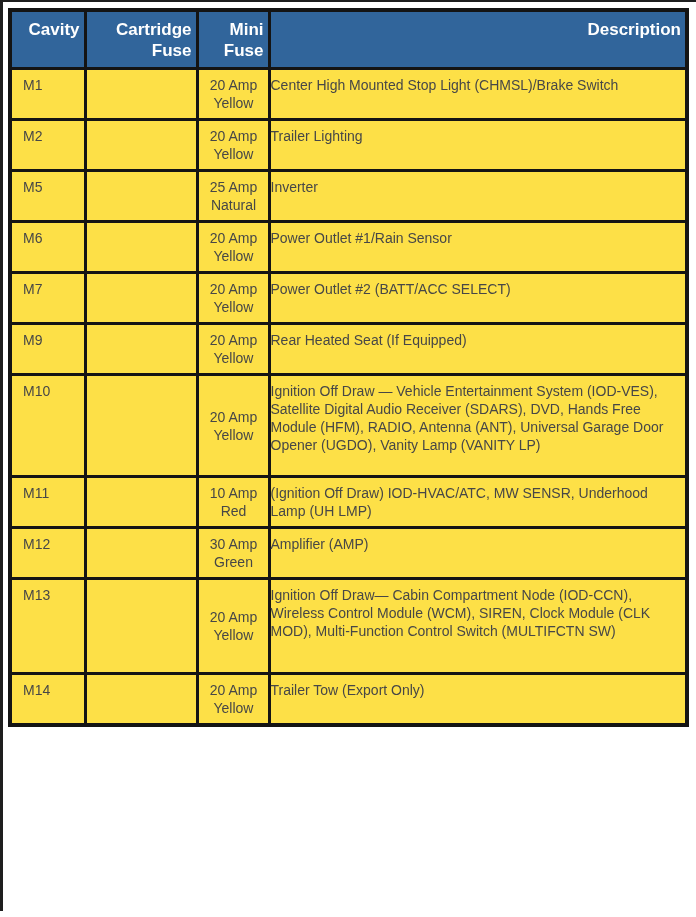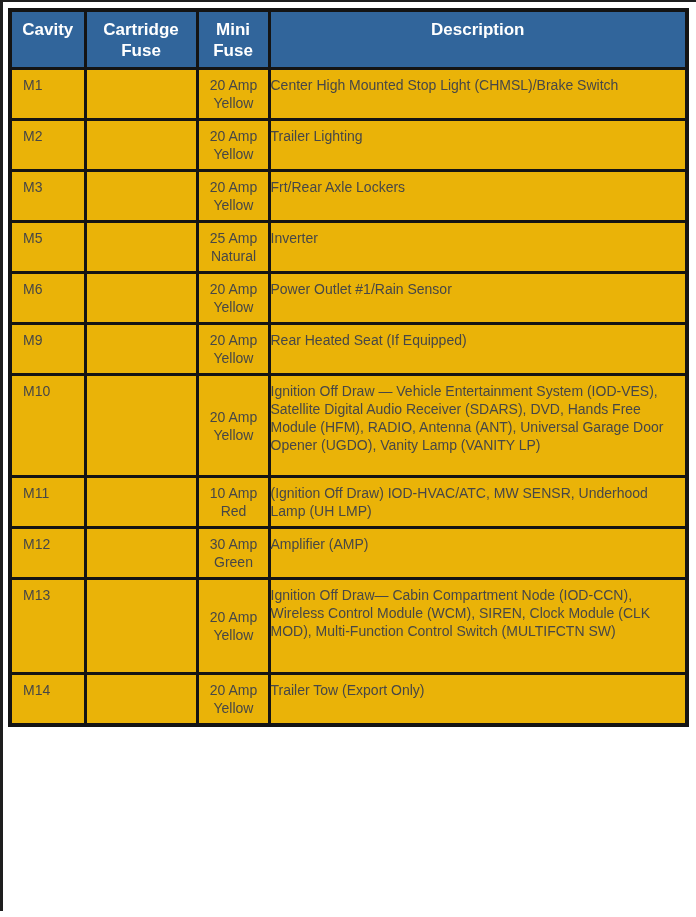--- a/index.html
+++ b/index.html
@@ -37,32 +37,32 @@
   }
   .fuse-table th, .fuse-table td {
     border: 3px solid #141414;
   }
   .fuse-table th {
     background: #31659B;
     color: #ffffff;
     font-size: 17px;
     line-height: 21px;
     font-weight: bold;
-    text-align: center;
+    text-align: right;
     vertical-align: top;
     padding: 7px 4px 6px 4px;
     height: 40px;
   }
   .fuse-table td {
     font-size: 14px;
     line-height: 18px;
     color: #474747;
     vertical-align: top;
     padding: 6px 8px 6px 9px;
-    background: #eab308;
+    background: #fde047;
     word-wrap: break-word;
   }
   tr.row-std  { height: 49px; }
   tr.row-m10  { height: 102px; }
   tr.row-m13  { height: 95px; }
   td.cavity-cell   { padding-left: 11px; }
   td.fuse-cell     { vertical-align: middle; text-align: center; }
   td.desc-cell     { padding-left: 0; padding-right: 6px; }
   col.c-cavity    { width: 75px; }
   col.c-cartridge { width: 112px; }
@@ -97,36 +97,36 @@
       <td class="fuse-cell">20 Amp Yellow</td>
       <td class="desc-cell">Center High Mounted Stop Light (CHMSL)/Brake Switch</td>
     </tr>
     <tr class="row-std">
       <td class="cavity-cell">M2</td>
       <td class="cartridge-cell"></td>
       <td class="fuse-cell">20 Amp Yellow</td>
       <td class="desc-cell">Trailer Lighting</td>
     </tr>
     <tr class="row-std">
-      <td class="cavity-cell">M3</td>
-      <td class="cartridge-cell"></td>
-      <td class="fuse-cell">20 Amp Yellow</td>
-      <td class="desc-cell">Frt/Rear Axle Lockers</td>
-    </tr>
-    <tr class="row-std">
       <td class="cavity-cell">M5</td>
       <td class="cartridge-cell"></td>
       <td class="fuse-cell">25 Amp Natural</td>
       <td class="desc-cell">Inverter</td>
     </tr>
     <tr class="row-std">
       <td class="cavity-cell">M6</td>
       <td class="cartridge-cell"></td>
       <td class="fuse-cell">20 Amp Yellow</td>
       <td class="desc-cell">Power Outlet #1/Rain Sensor</td>
+    </tr>
+    <tr class="row-std">
+      <td class="cavity-cell">M7</td>
+      <td class="cartridge-cell"></td>
+      <td class="fuse-cell">20 Amp Yellow</td>
+      <td class="desc-cell">Power Outlet #2 (BATT/ACC SELECT)</td>
     </tr>
     <tr class="row-std">
       <td class="cavity-cell">M9</td>
       <td class="cartridge-cell"></td>
       <td class="fuse-cell">20 Amp Yellow</td>
       <td class="desc-cell">Rear Heated Seat (If Equipped)</td>
     </tr>
     <tr class="row-m10">
       <td class="cavity-cell">M10</td>
       <td class="cartridge-cell"></td>

